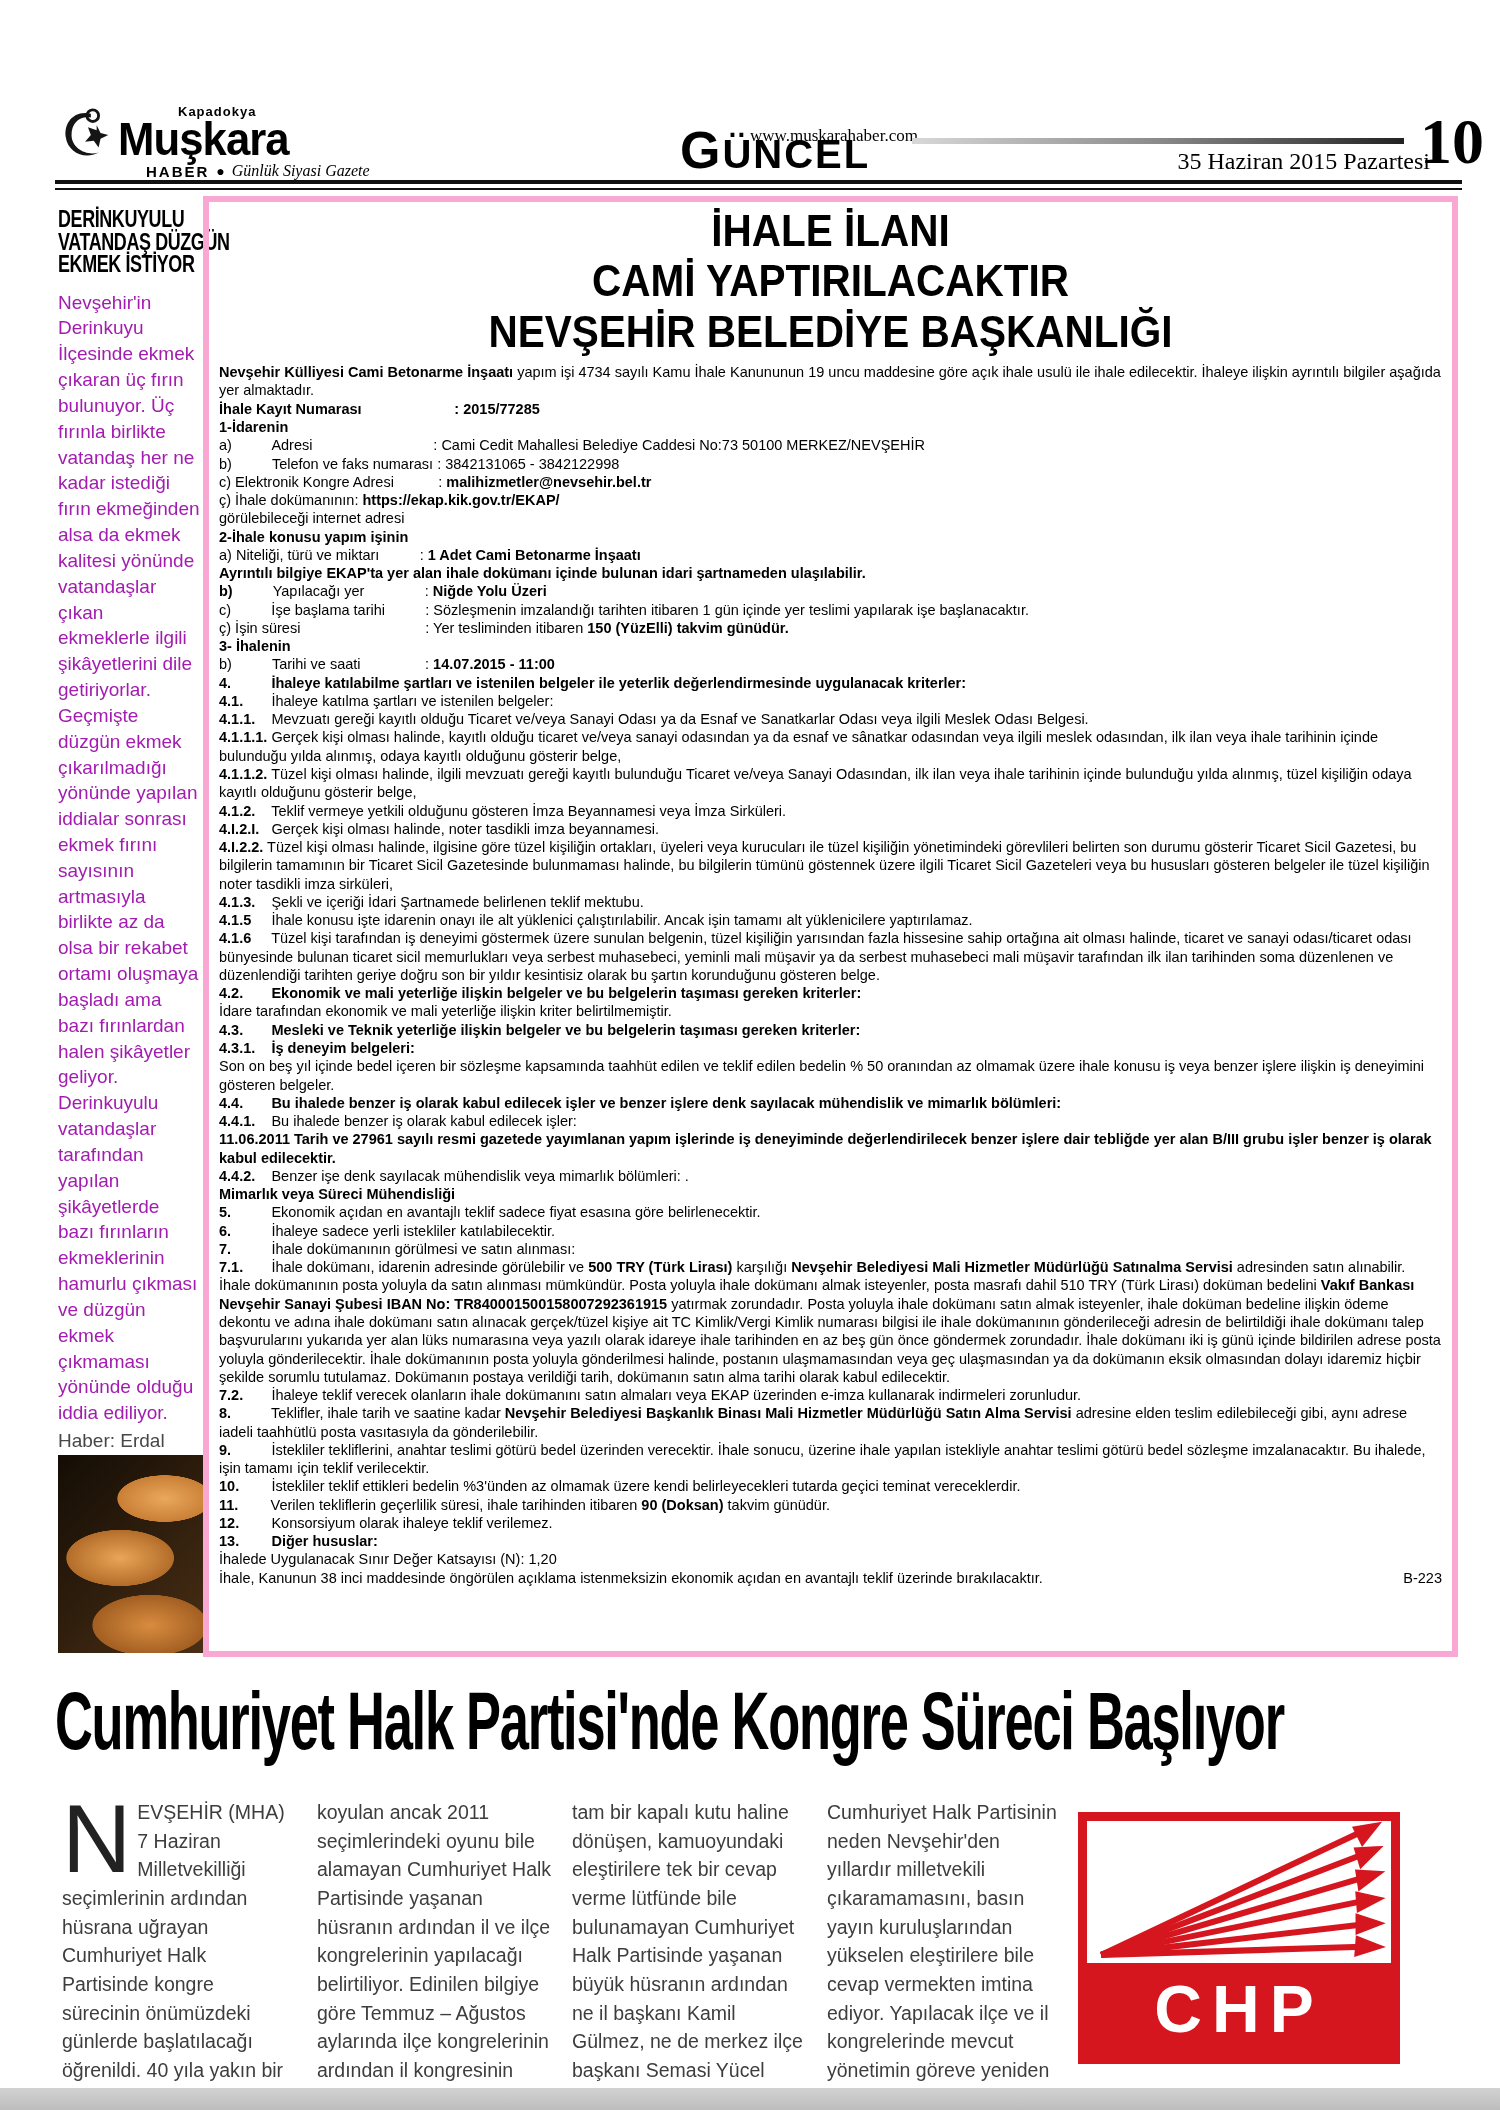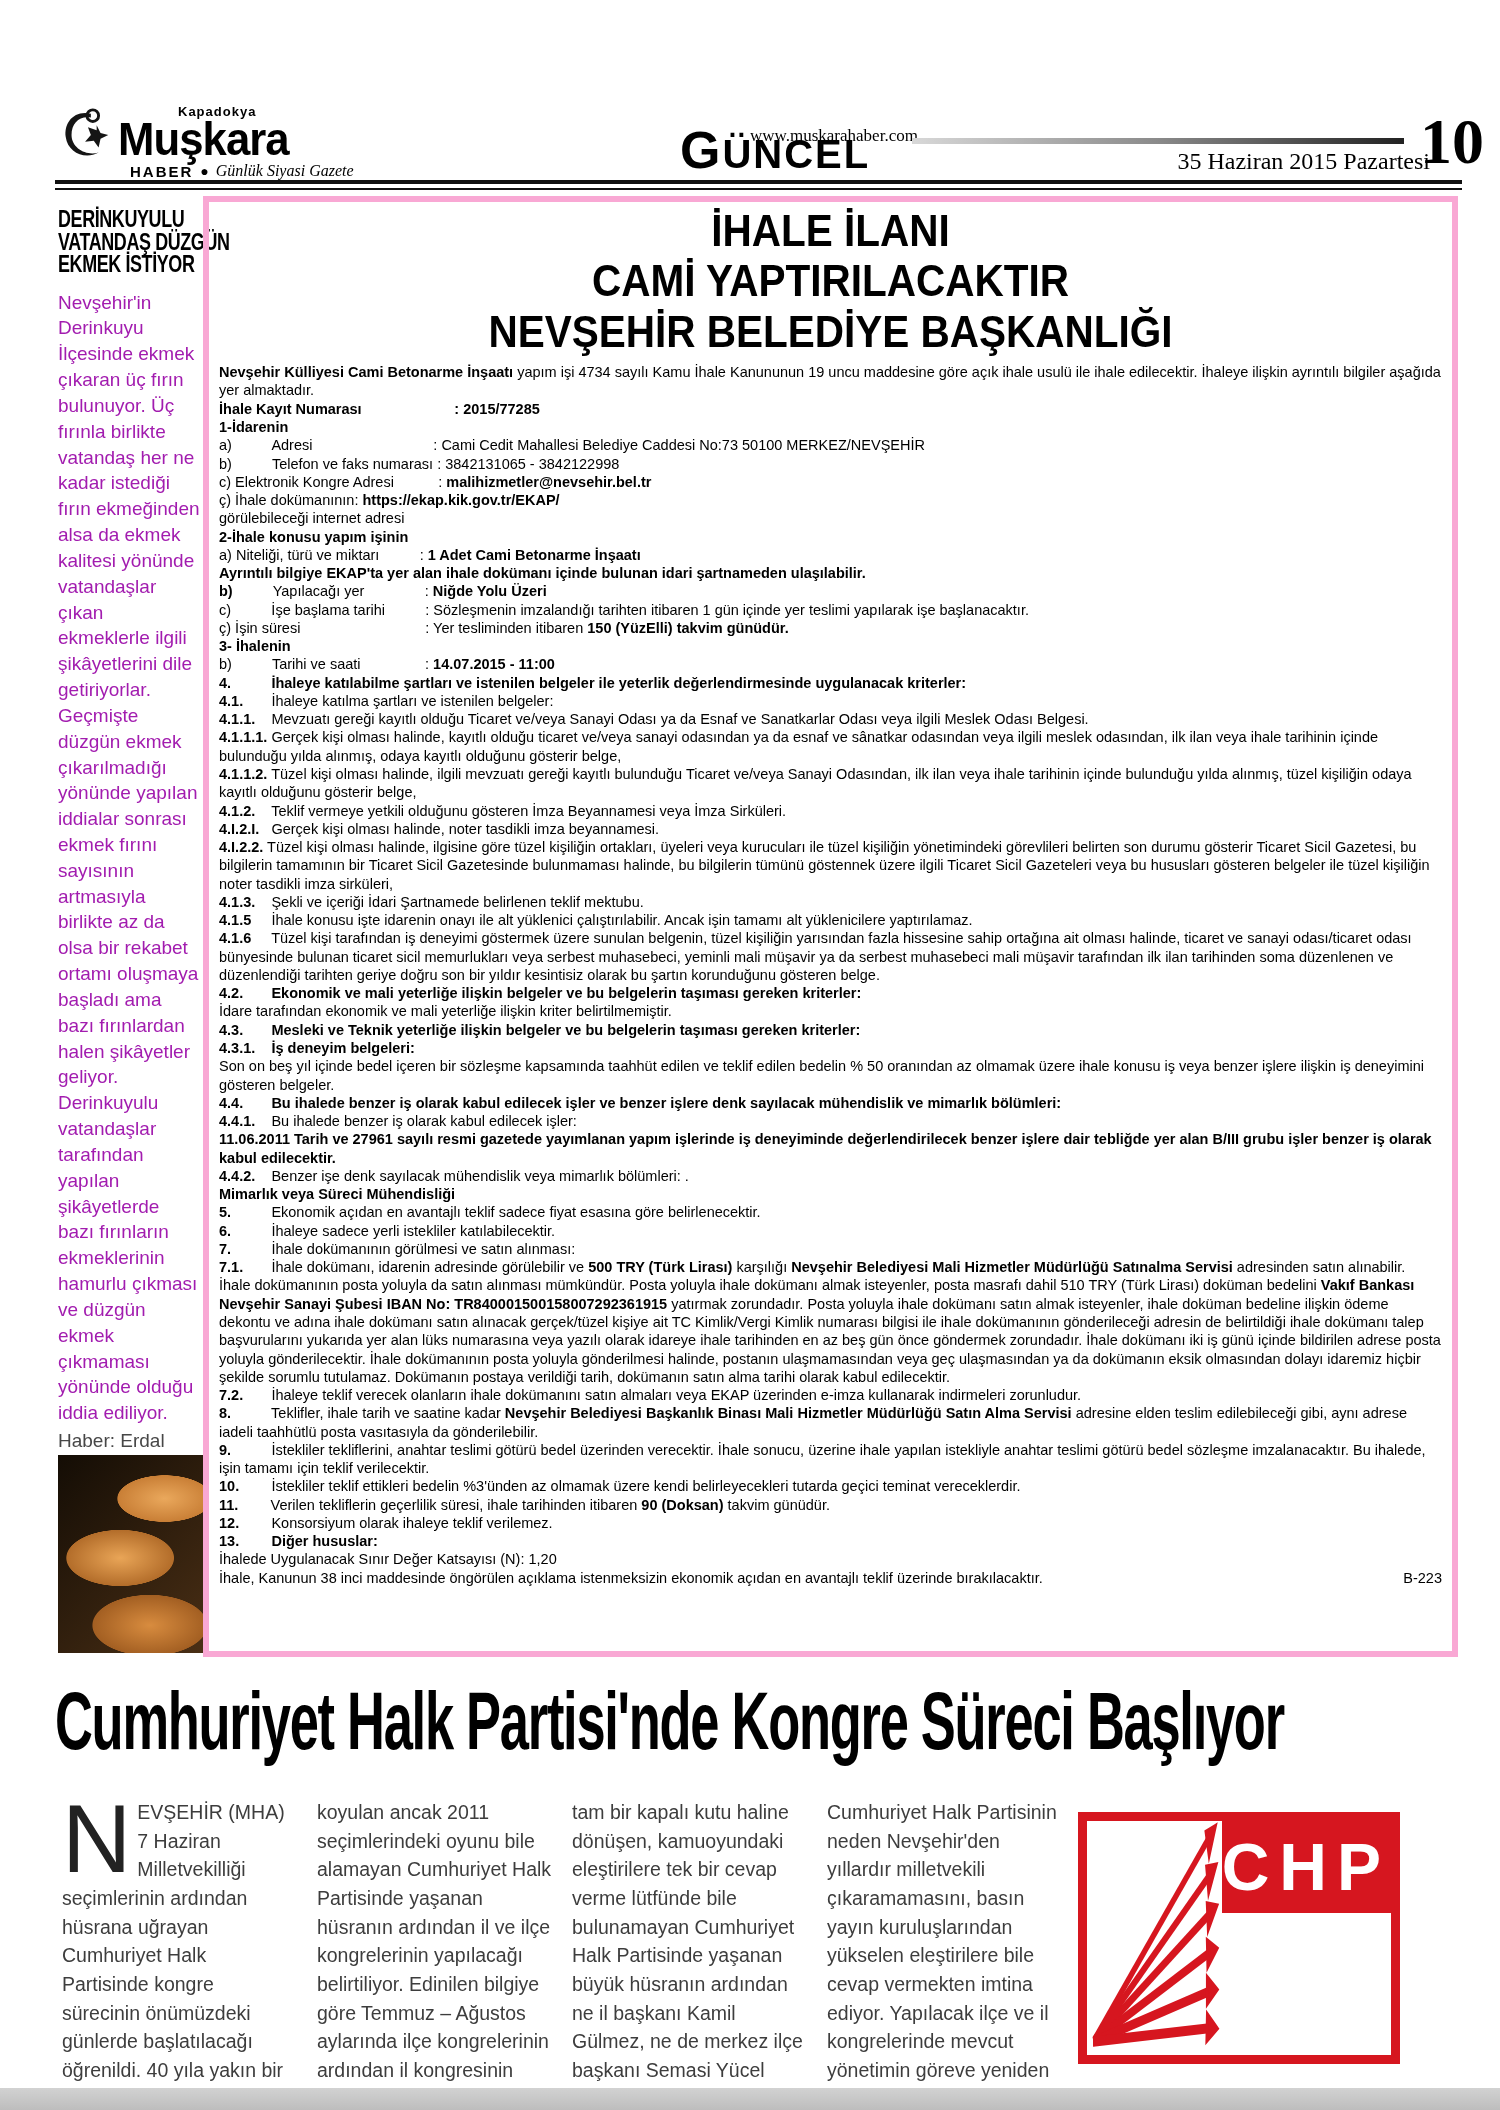--- a/index.html
+++ b/index.html
@@ -5,21 +5,21 @@
   html,body{margin:0;padding:0;background:#fff;}
   .page{position:relative;width:1500px;height:2110px;background:#fff;overflow:hidden;
         font-family:"Liberation Sans",sans-serif;color:#000;}
 
   
   .logo-block{position:absolute;left:58px;top:104px;display:flex;align-items:flex-start;}
   .logo-fig{width:58px;height:62px;}
   .logo-text{margin-left:2px;}
   .logo-kapadokya{font-size:13px;font-weight:bold;letter-spacing:1px;margin-left:60px;}
   .logo-brand{font-size:46px;font-weight:bold;letter-spacing:-1px;line-height:0.9;transform:scaleX(0.95);transform-origin:left;}
-  .logo-sub{display:flex;align-items:center;gap:7px;margin-top:2px;margin-left:12px;}
+  .logo-sub{display:flex;align-items:center;gap:7px;margin-top:2px;margin-left:28px;}
   .logo-haber{font-size:15px;font-weight:bold;letter-spacing:2px;}
   .logo-dot{font-size:14px;}
   .logo-tagline{font-family:"Liberation Serif",serif;font-style:italic;font-size:16px;}
   .guncel{position:absolute;left:680px;top:120px;font-size:40px;font-weight:bold;letter-spacing:2px;}
   .guncel::first-letter{font-size:1.3em;}
   .website{position:absolute;left:750px;top:126px;font-family:"Liberation Serif",serif;font-size:17px;}
   .grad-line{position:absolute;left:912px;top:138px;width:492px;height:6px;
              background:linear-gradient(to right,#d8d8d8,#8a8a8a,#222);}
   .dateline{position:absolute;right:70px;top:148px;font-family:"Liberation Serif",serif;font-size:24px;}
   .pageno{position:absolute;right:16px;top:110px;font-family:"Liberation Serif",serif;font-size:64px;font-weight:bold;line-height:1;}
@@ -50,21 +50,21 @@
 
   
   .article-headline{position:absolute;left:55px;top:1678px;font-size:82px;font-weight:bold;
       letter-spacing:-2px;line-height:1.05;transform:scaleX(0.64);transform-origin:left center;white-space:nowrap;}
   .article-cols{position:absolute;left:62px;top:1798px;width:1000px;display:flex;gap:20px;}
   .acol{width:235px;font-size:19.5px;line-height:1.47;color:#3d3d3d;}
   .dropcap{float:left;font-size:96px;line-height:0.78;padding:4px 6px 0 0;color:#222;}
 
   
   .chp-logo{position:absolute;left:1078px;top:1812px;width:322px;height:252px;
-            border:9px solid #d6161f;box-sizing:border-box;background:#fff;display:flex;flex-direction:row;}
+            border:9px solid #d6161f;box-sizing:border-box;background:#fff;display:flex;flex-direction:column;}
   .chp-arrows{flex:1;display:block;}
   .chp-band{height:92px;background:#d6161f;display:flex;align-items:center;justify-content:center;}
   .chp-text{color:#fff;font-weight:bold;font-size:66px;letter-spacing:10px;line-height:1;}
 
   .footer-strip{position:absolute;left:0;right:0;top:2088px;height:22px;
                 background:linear-gradient(to bottom,#d2d2d2,#bdbdbd);}
 </style>
 </head>
 <body>
 

